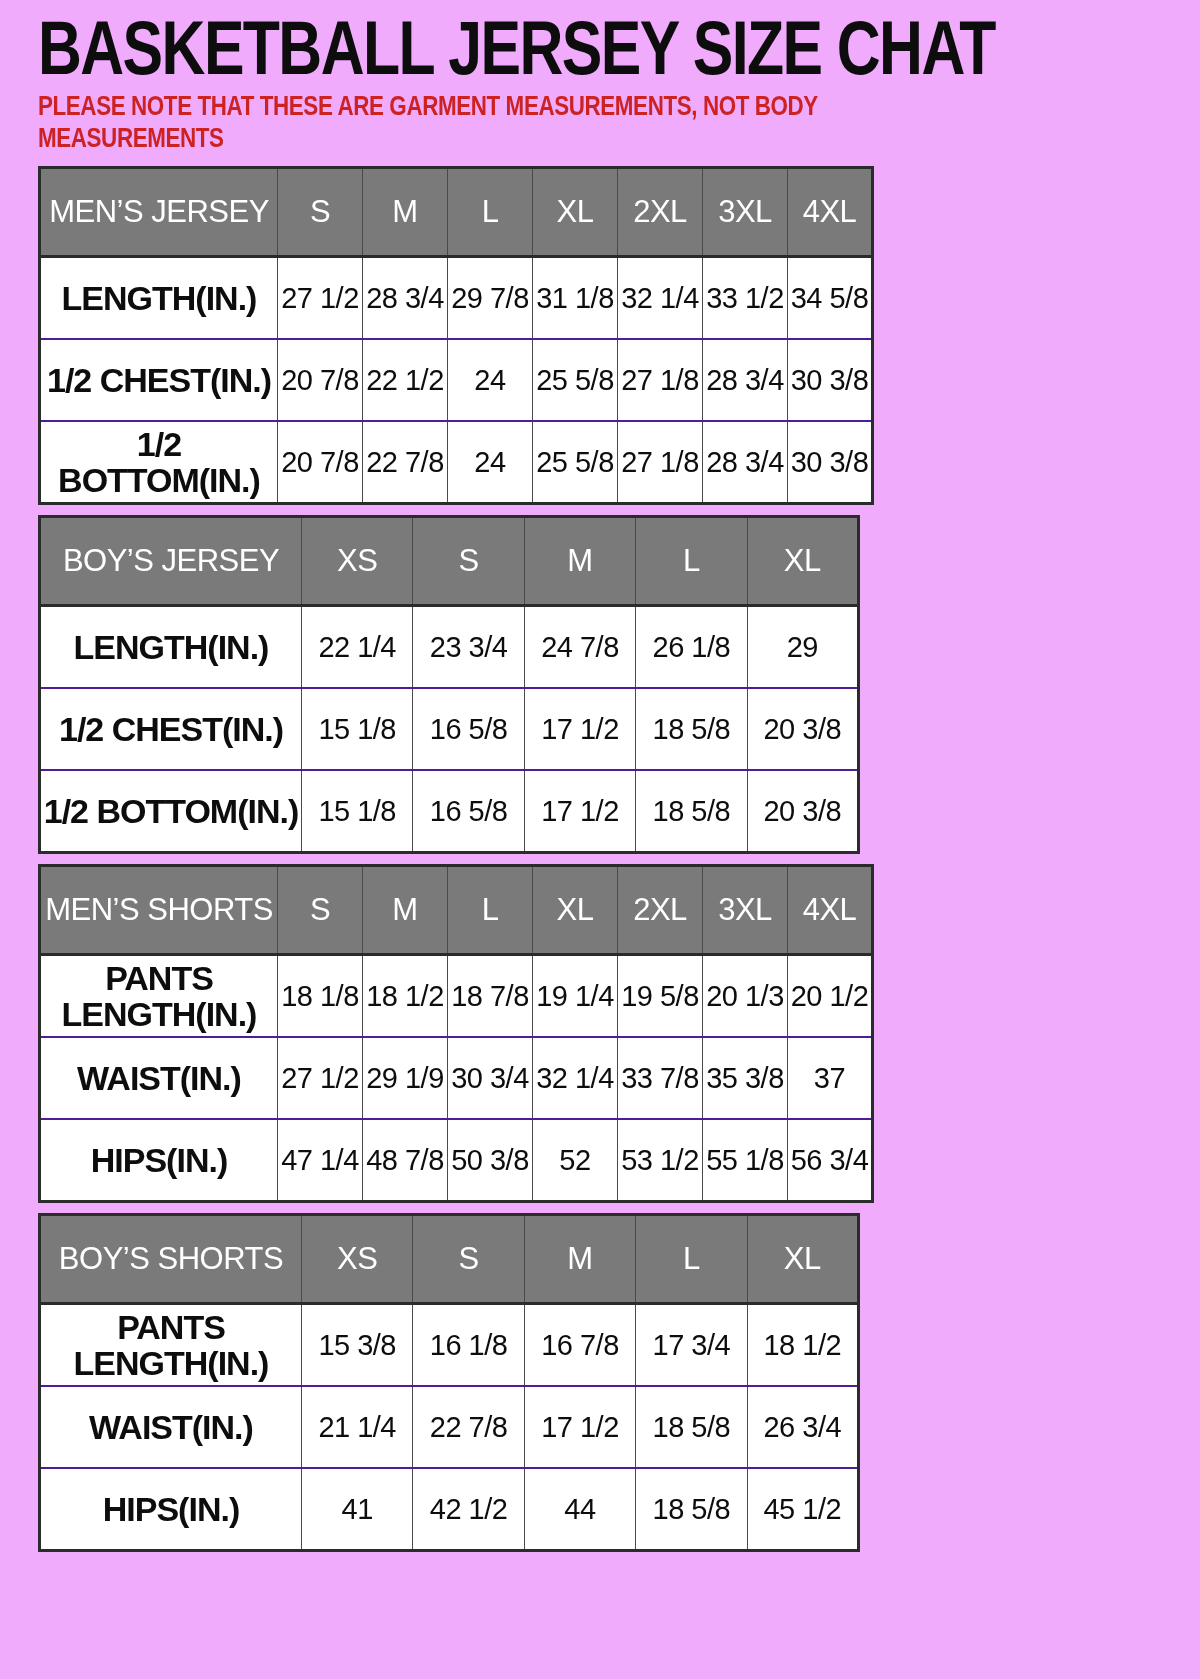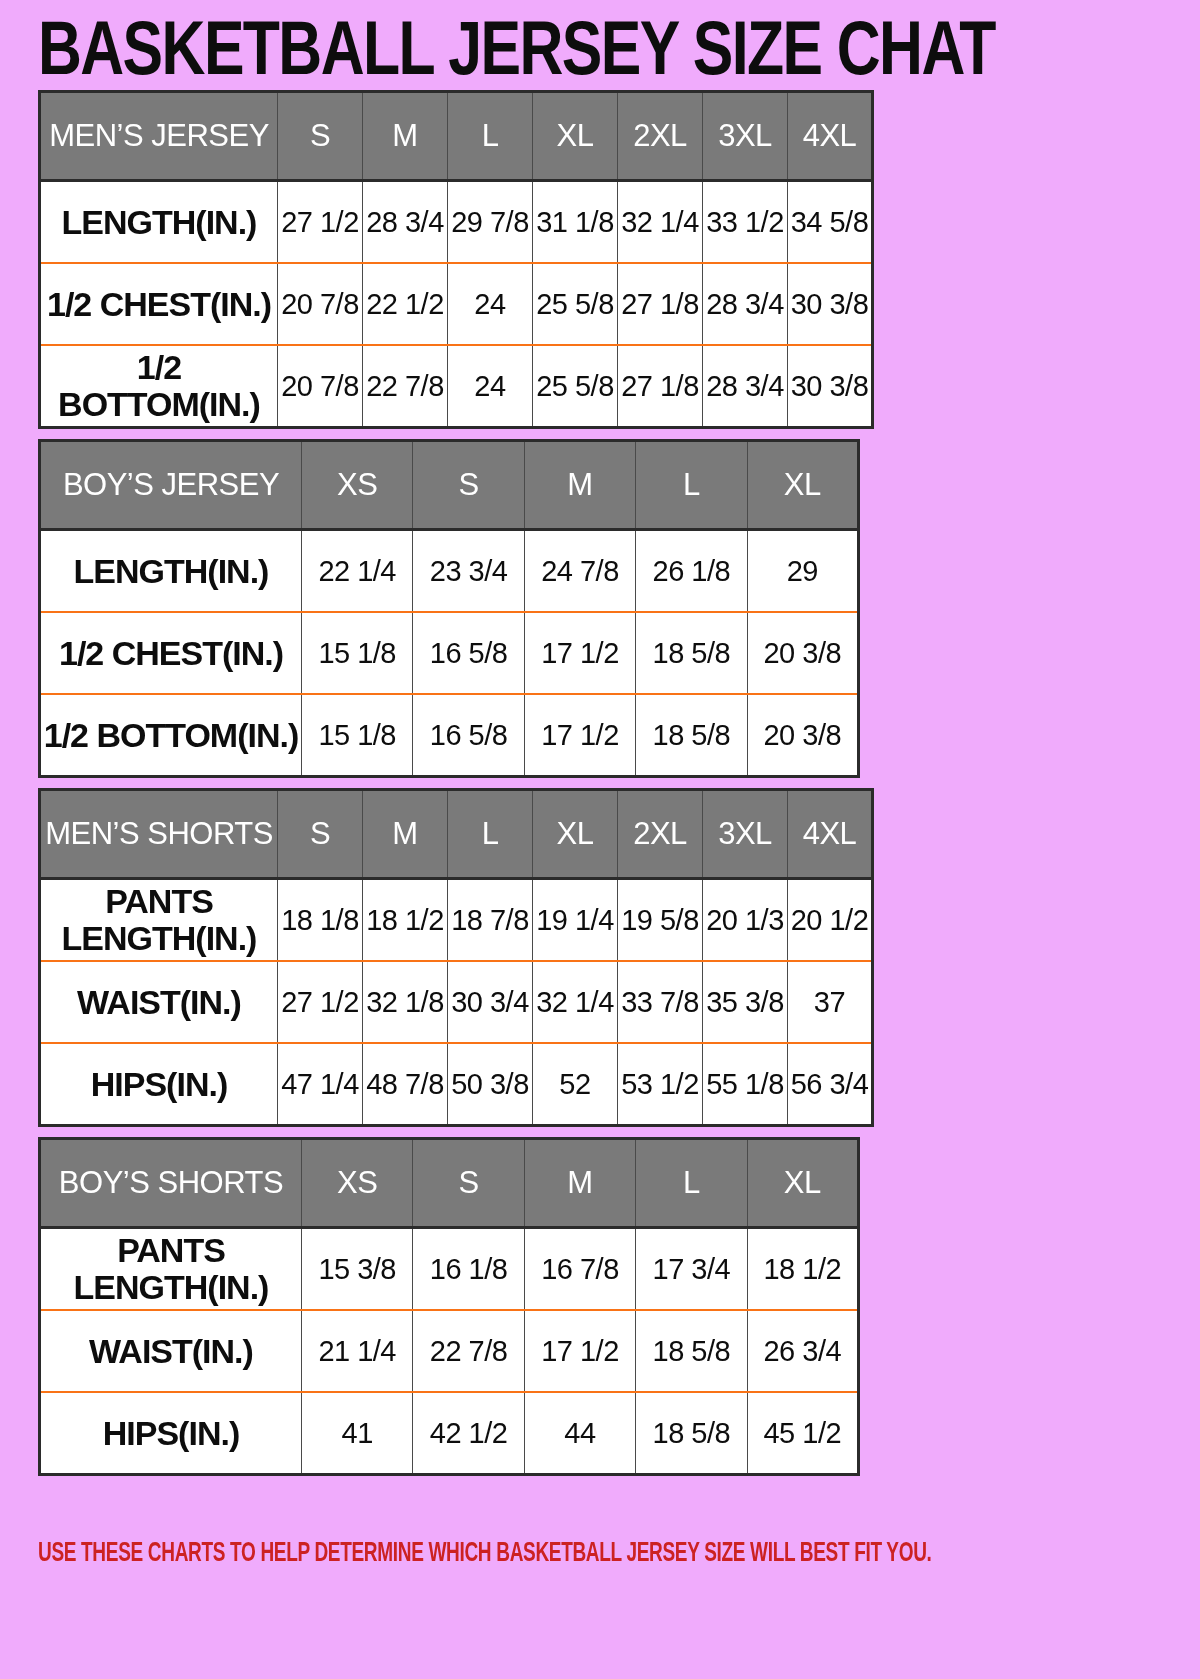--- a/index.html
+++ b/index.html
@@ -66,40 +66,44 @@
     height: 80px;
     color: #0d0d0d;
     background: #fff;
   }
   .size-table tbody td.row-label {
     font-weight: bold;
     font-size: 34px;
     letter-spacing: -1px;
     line-height: 1.08;
   }
-  .size-table tbody tr + tr td { border-top: 2px solid #f97316; }
+  .size-table tbody tr + tr td { border-top: 2px solid #4c1d95; }
   .footer { margin: 60px 0 0 0; }
   .footer .footer-line {
     color: var(--note-red, #cc2222);
     font-size: 28px;
     font-weight: bold;
     line-height: 1.15;
     letter-spacing: -0.5px;
     white-space: nowrap;
     transform: scaleX(0.68);
     transform-origin: left center;
   }
 </style>
 </head>
 <body>
 
 <div class="page">
 
   <h1 class="title">BASKETBALL JERSEY SIZE CHAT</h1>
 
+  <div class="note">
+    <div class="note-line">PLEASE NOTE THAT THESE ARE GARMENT MEASUREMENTS, NOT BODY</div>
+    <div class="note-line">MEASUREMENTS</div>
+  </div>
 
   <table class="size-table wide">
       <colgroup>
         <col class="label-col">
         <col>
         <col>
         <col>
         <col>
         <col>
         <col>
@@ -226,21 +230,21 @@
           <td>18 1/2</td>
           <td>18 7/8</td>
           <td>19 1/4</td>
           <td>19 5/8</td>
           <td>20 1/3</td>
           <td>20 1/2</td>
         </tr>
         <tr>
           <td class="row-label">WAIST(IN.)</td>
           <td>27 1/2</td>
-          <td>32 1/8</td>
+          <td>29 1/9</td>
           <td>30 3/4</td>
           <td>32 1/4</td>
           <td>33 7/8</td>
           <td>35 3/8</td>
           <td>37</td>
         </tr>
         <tr>
           <td class="row-label">HIPS(IN.)</td>
           <td>47 1/4</td>
           <td>48 7/8</td>
@@ -292,17 +296,14 @@
           <td class="row-label">HIPS(IN.)</td>
           <td>41</td>
           <td>42 1/2</td>
           <td>44</td>
           <td>18 5/8</td>
           <td>45 1/2</td>
         </tr>
       </tbody>
     </table>
 
-  <div class="footer">
-    <div class="footer-line">USE THESE CHARTS TO HELP DETERMINE WHICH BASKETBALL JERSEY SIZE WILL BEST FIT YOU.</div>
-  </div>
 
 </div>
 
 </body></html>

